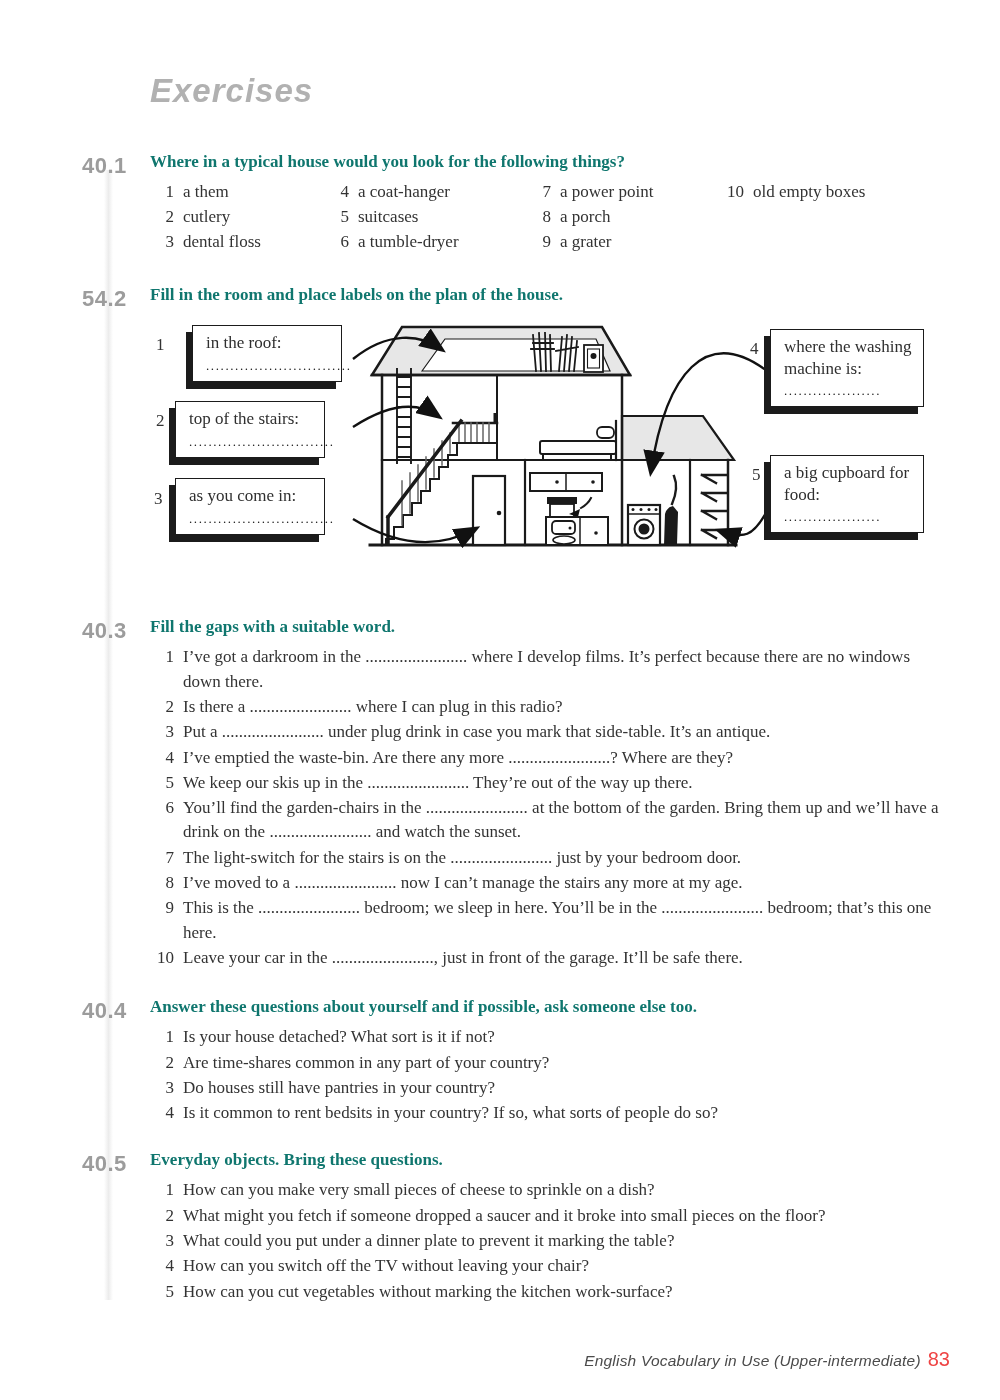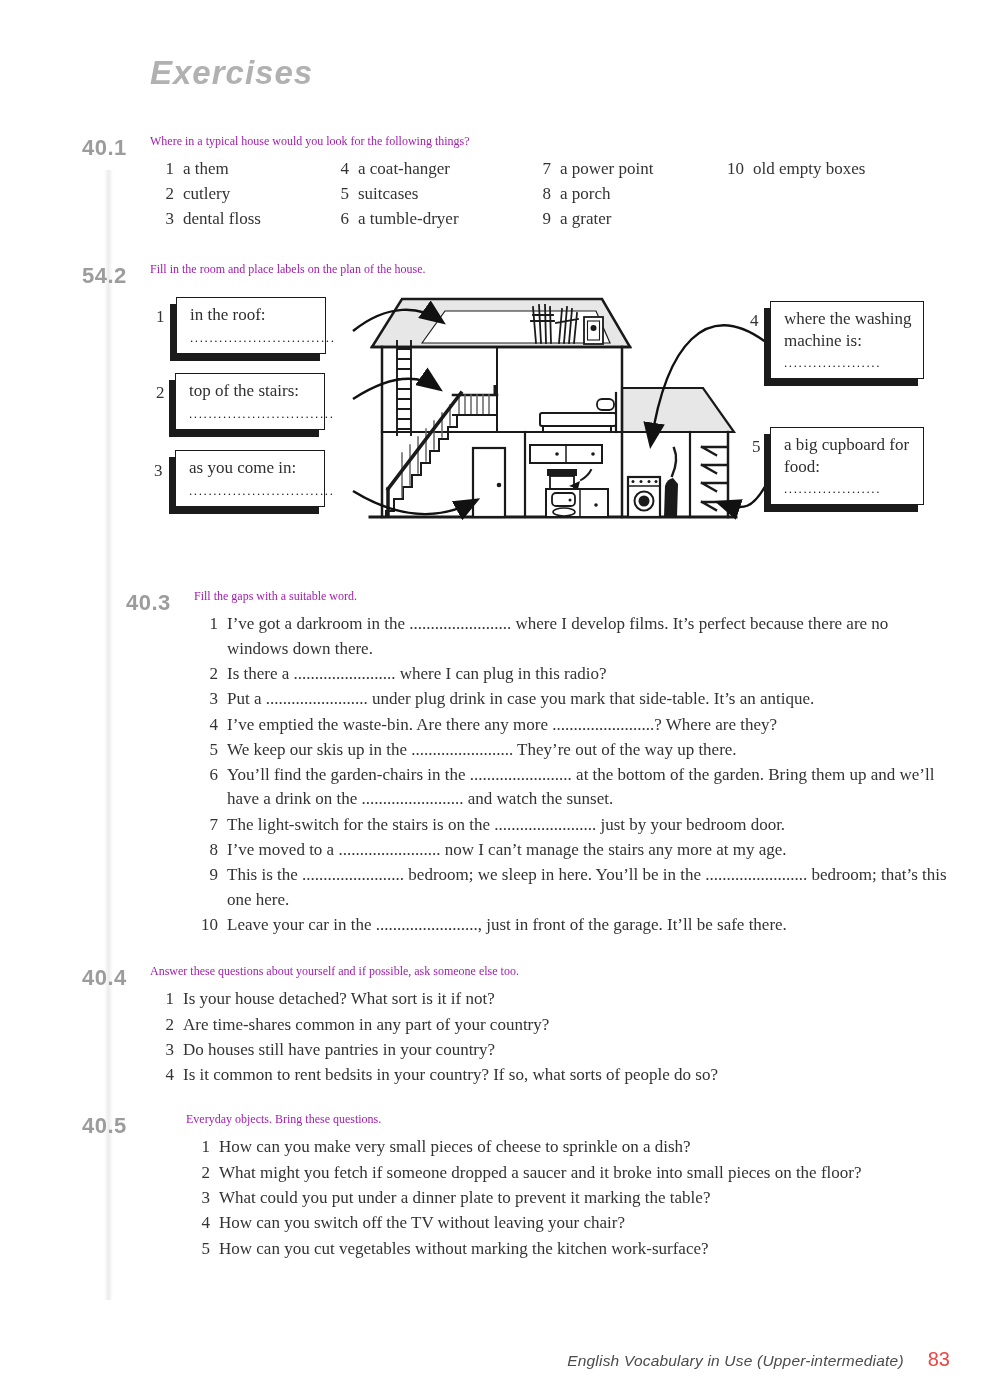--- a/index.html
+++ b/index.html
@@ -9,43 +9,43 @@
     color:#333;
     background:#fff;
     position:relative;
     overflow:hidden;
   }
   .gutter-shadow {
     position:absolute; left:104px; top:170px; width:9px; height:1130px;
     background:linear-gradient(to right, #ffffff, #ececec 50%, #ffffff);
     pointer-events:none;
   }
-  .page { position:relative; padding:50px 52px 0 82px; }
+  .page { position:relative; padding:68px 52px 0 82px; }
 
   h1.page-title {
     margin-left:68px; margin-top:4px;
     font-family:"Liberation Sans", sans-serif;
     font-style:italic; font-weight:bold;
     font-size:33px; letter-spacing:1px;
     color:#b1b1b1;
   }
 
   .exercise { display:grid; grid-template-columns:68px 1fr; align-items:start; }
   .ex-num {
     font-family:"Liberation Sans", sans-serif;
     font-weight:bold; font-size:22px; color:#9c9c9c;
     padding-top:1px; letter-spacing:.5px;
   }
-  .ex-heading { font-size:12px; font-weight:normal; color:#a21caf; margin-bottom:8px; }
+  .ex-heading { font-size:17px; font-weight:bold; color:#0f766e; margin-bottom:8px; }
 
   .ex1 { margin-top:42px; }
   .ex2 { margin-top:30px; }
-  .ex3 { margin-top:40px;margin-left:44px; }
+  .ex3 { margin-top:40px; }
   .ex4 { margin-top:26px; }
-  .ex5 { margin-top:24px;gap:36px; }
+  .ex5 { margin-top:24px; }
 
   
   .things-grid {
     display:grid;
     grid-template-columns:175px 202px 193px 1fr;
     grid-template-rows:repeat(3, auto);
     grid-auto-flow:column;
     font-size:17px; line-height:1.42;
   }
   .q-row { display:flex; gap:9px; margin-bottom:1px; }
@@ -64,21 +64,21 @@
     box-shadow:-6px 7px 0 #1b1b1b;
     padding:6px 8px 7px 13px;
     font-size:17px; line-height:1.25; color:#2f2f2f;
   }
   .pbox.wide { width:154px; }
   .pdots { margin-top:4px; font-size:13px; letter-spacing:1.6px; color:#222; }
   .pnum { position:absolute; font-size:17px; color:#333; }
 
   .footer {
     position:absolute; top:1348px; right:50px;
-    display:flex; align-items:baseline; gap:24px;
+    display:flex; align-items:baseline; gap:7px;
     font-family:"Liberation Sans", sans-serif;
   }
   .footer .book { font-style:italic; font-size:15.5px; color:#4b4b4b; letter-spacing:.2px; }
   .footer .pageno { font-size:20px; color:#ef4444; font-weight:500; }
 </style>
 </head>
 <body>
 
 <div class="gutter-shadow"></div>
 
@@ -245,21 +245,21 @@
           <g stroke="#111" stroke-width="2.4" fill="none">
             <path marker-end="url(#ah)" d="M203,46 C238,18 270,21 291,36"></path>
             <path marker-end="url(#ah)" d="M203,114 C240,90 268,89 288,103"></path>
             <path marker-end="url(#ah)" d="M203,206 C252,236 292,234 325,216"></path>
             <path marker-end="url(#ah)" d="M617,58 C556,12 516,60 501,158"></path>
             <path marker-end="url(#ah)" d="M617,198 C603,224 594,226 570,218"></path>
           </g>
         </svg>
 
         <span class="pnum" style="left:6px;top:22px">1</span>
-        <div class="pbox" style="left:26px;top:12px">
+        <div class="pbox" style="left:42px;top:12px">
           <div>in the roof:</div>
           <div class="pdots">..............................</div>
         </div>
 
         <span class="pnum" style="left:6px;top:98px">2</span>
         <div class="pbox" style="left:25px;top:88px">
           <div>top of the stairs:</div>
           <div class="pdots">..............................</div>
         </div>
 

